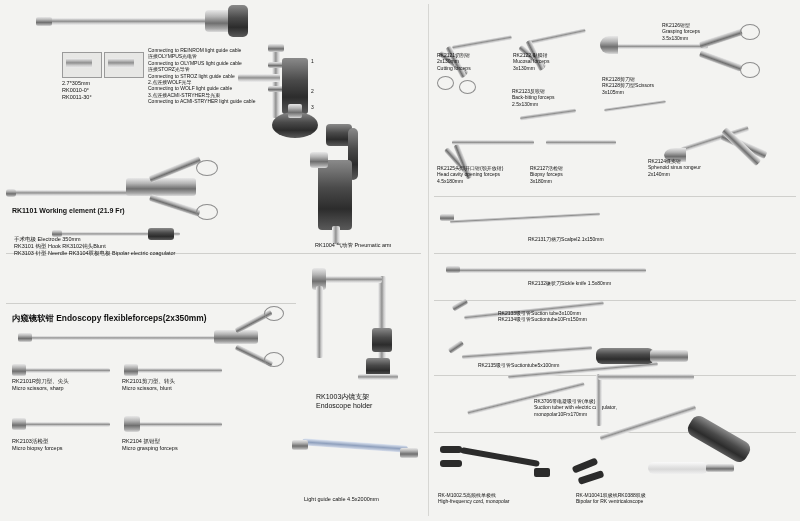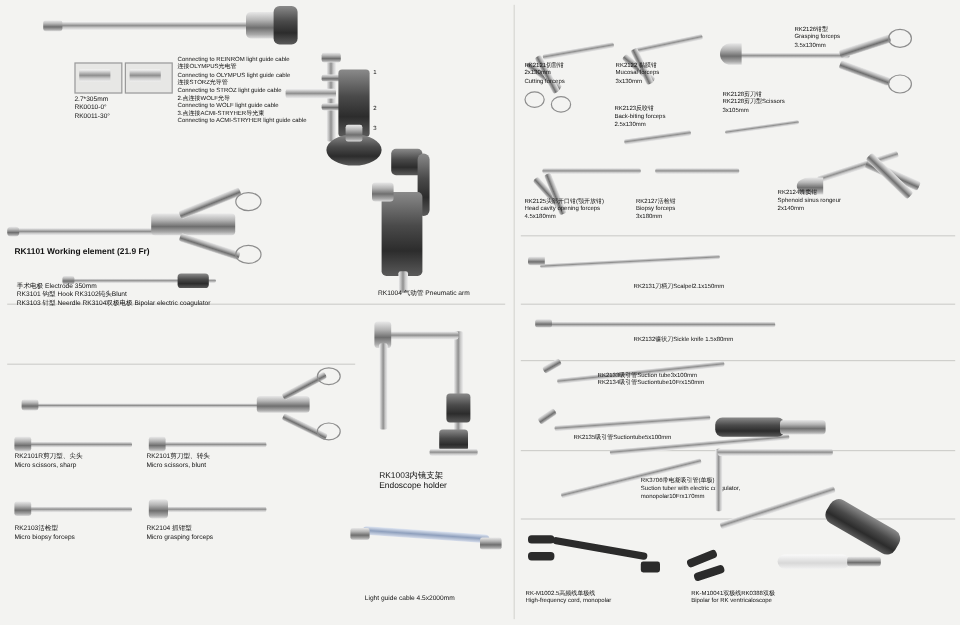--- a/index.html
+++ b/index.html
@@ -101,20 +101,21 @@
   <div class="obj ring" style="left:196px;top:204px;width:20px;height:14px;"></div>
   <div class="cap t7 b" style="left:12px;top:206px;">RK1101  Working element (21.9 Fr)</div>
 
   <div class="obj steel" style="left:60px;top:232px;width:120px;height:4px;"></div>
   <div class="obj dark" style="left:148px;top:228px;width:26px;height:12px;border-radius:3px;"></div>
   <div class="obj steel-d" style="left:52px;top:230px;width:10px;height:7px;"></div>
   <div class="cap t55" style="left:14px;top:236px;width:260px;">手术电极 Electrode 350mm
 RK3101 钩型 Hook        RK3102钝头Blunt
 RK3103 针型 Neerdle    RK3104双极电极 Bipolar electric coagulator</div>
 
+  <div class="cap t8" style="left:12px;top:313px;">内窥镜软钳 Endoscopy flexibleforceps(2x350mm)</div>
 
   <div class="obj steel" style="left:30px;top:336px;width:190px;height:4px;"></div>
   <div class="obj steel-d" style="left:18px;top:333px;width:14px;height:9px;border-radius:2px;"></div>
   <div class="obj steel-d" style="left:214px;top:330px;width:44px;height:14px;border-radius:3px;"></div>
   <div class="obj steel-d rot" style="left:236px;top:328px;width:40px;height:6px;transform:rotate(-28deg);"></div>
   <div class="obj steel-d rot" style="left:236px;top:344px;width:40px;height:6px;transform:rotate(26deg);"></div>
   <div class="obj ring" style="left:264px;top:306px;width:18px;height:13px;"></div>
   <div class="obj ring" style="left:264px;top:352px;width:18px;height:13px;"></div>
 
   <div class="obj steel" style="left:24px;top:368px;width:86px;height:5px;"></div>

